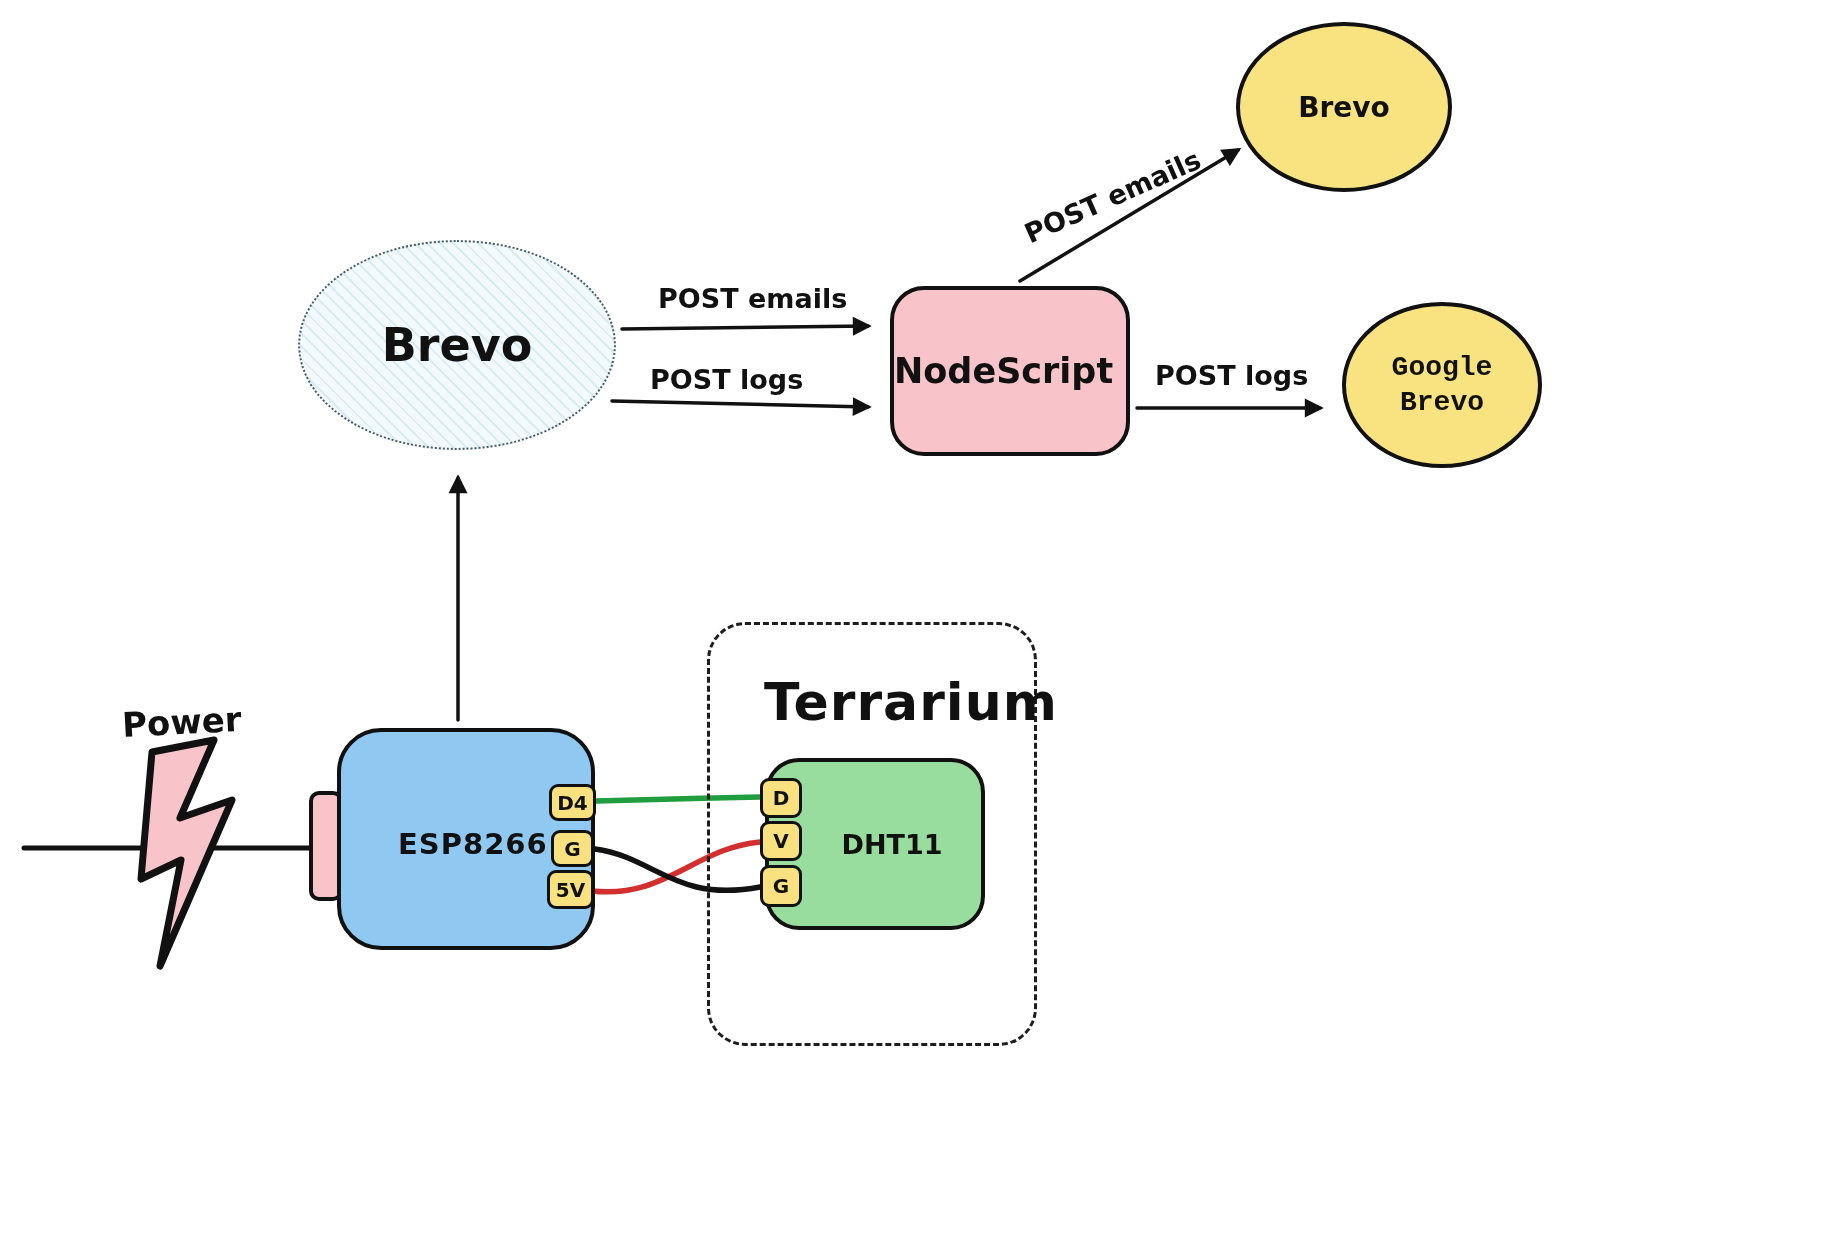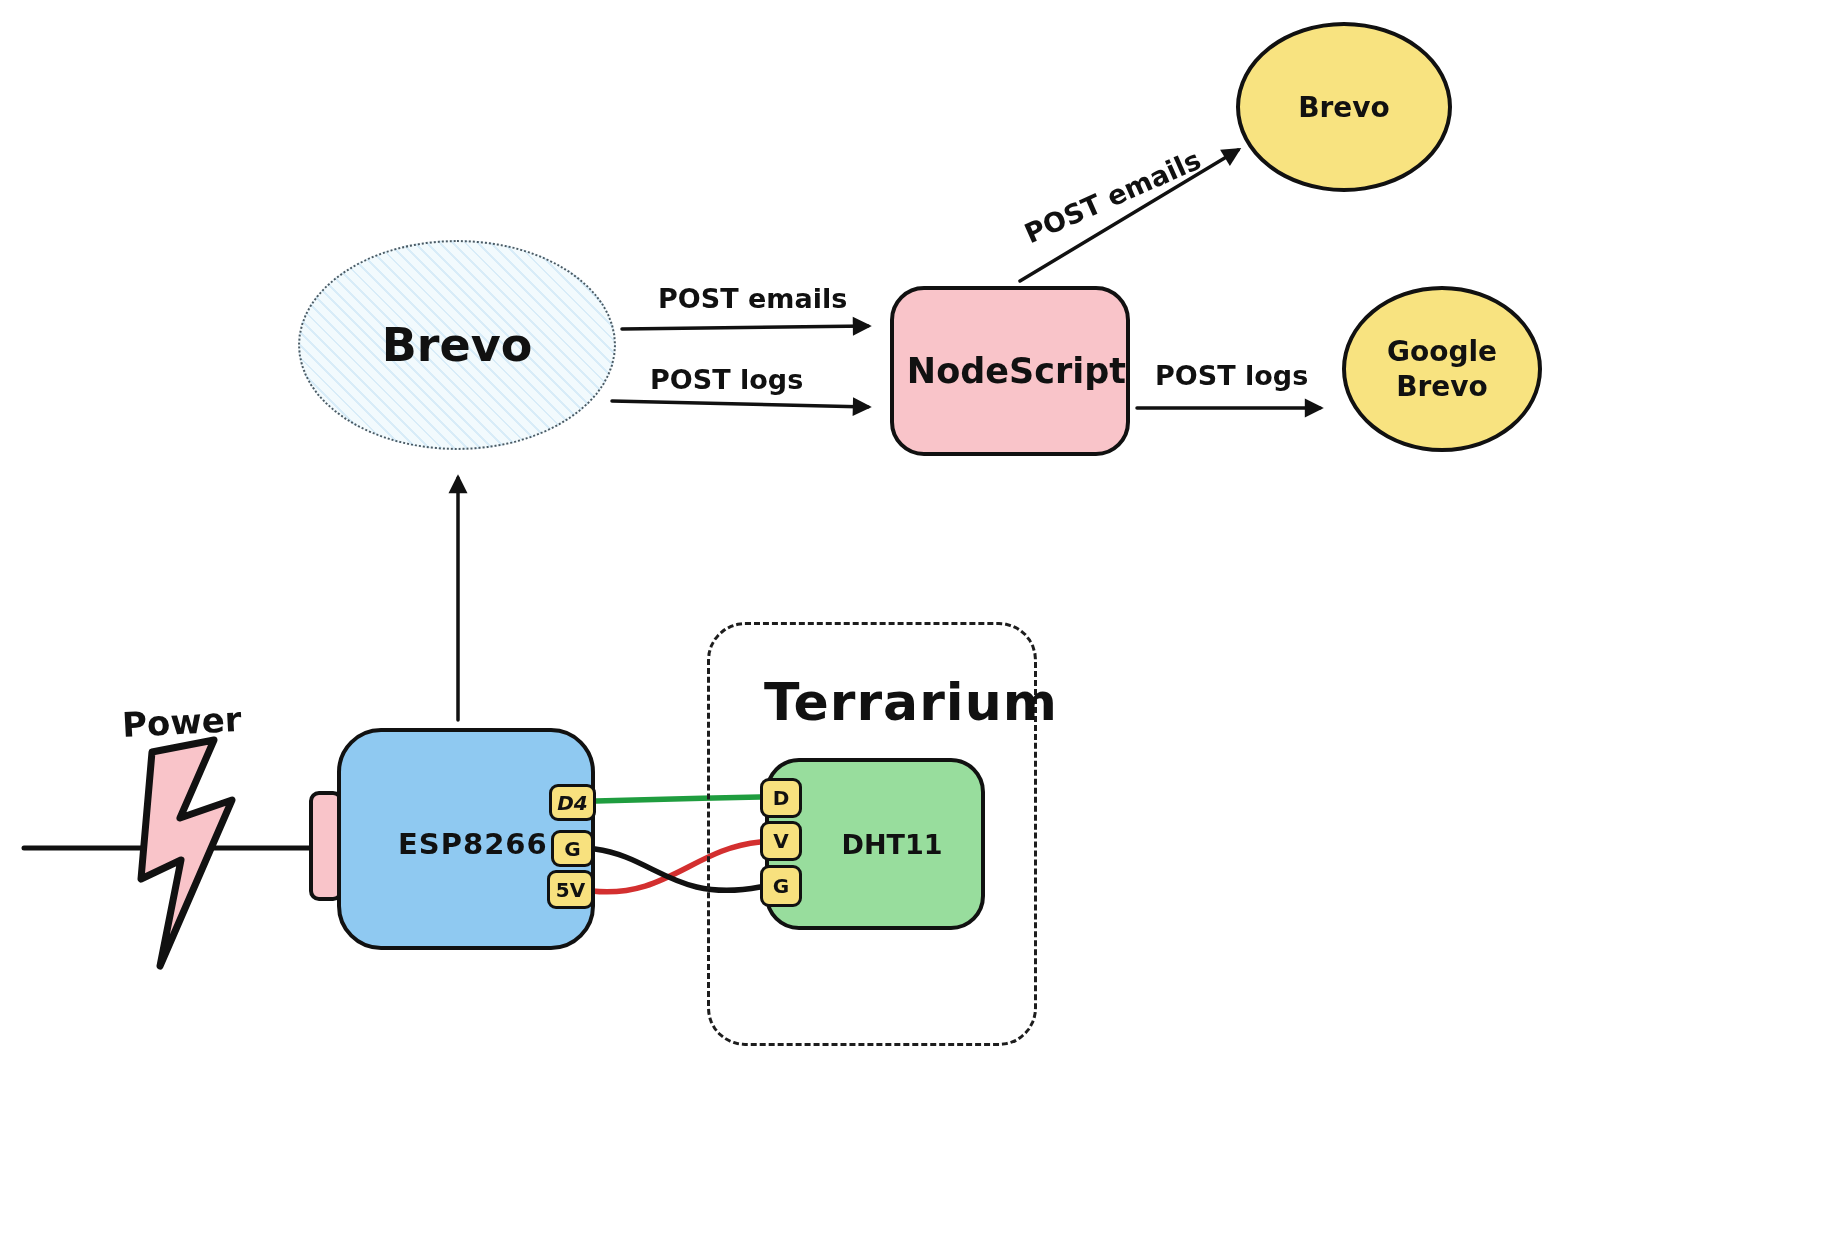--- a/index.html
+++ b/index.html
@@ -33,33 +33,33 @@
     background: repeating-linear-gradient(45deg, #d8ecf8 0px, #d8ecf8 2px, #f2fafd 2px, #f2fafd 9px);
     display: flex; align-items: center; justify-content: center;
     font-size: 46px; font-weight: bold;
   }
 
   .nodescript {
     position: absolute; left: 890px; top: 286px; width: 240px; height: 170px;
     border-radius: 34px;
     border: 4px solid var(--ink, #111);
     background: var(--node-fill, #f9c4c9);
-    display: flex; align-items: center; justify-content: flex-end;
+    display: flex; align-items: center; justify-content: flex-start;
     font-size: 35px; font-weight: bold;
   }
 
   .bubble {
     position: absolute; border-radius: 50%;
     border: 4px solid var(--ink, #111);
     background: var(--bubble-fill, #f8e380);
     display: flex; flex-direction: column; align-items: center; justify-content: center;
     font-size: 28px; font-weight: bold; text-align: center; line-height: 1.25;
   }
   .brevo  { left: 1236px; top: 22px;  width: 216px; height: 170px; }
-  .google { left: 1342px; top: 286px; width: 200px; height: 166px; }
+  .google { left: 1342px; top: 302px; width: 200px; height: 166px; font-family: Liberation Mono, monospace; }
 
   .connector {
     position: absolute; left: 309px; top: 791px; width: 34px; height: 110px;
     border-radius: 10px;
     border: 4px solid var(--ink, #111);
     background: var(--node-fill, #f9c4c9);
   }
 
   .esp {
     position: absolute; left: 337px; top: 728px; width: 258px; height: 222px;
@@ -73,21 +73,21 @@
   }
 
   .pin {
     position: absolute;
     border-radius: 9px;
     border: 3px solid var(--ink, #111);
     background: var(--pin-fill, #f8e17e);
     display: flex; align-items: center; justify-content: center;
     font-size: 20px; font-weight: bold;
   }
-  .pin-d4  { left: 549px; top: 784px; width: 47px; height: 37px; font-style: italic; }
+  .pin-d4  { left: 549px; top: 784px; width: 47px; height: 37px; }
   .pin-ge  { left: 551px; top: 830px; width: 43px; height: 37px; }
   .pin-5v  { left: 547px; top: 870px; width: 47px; height: 39px; }
   .pin-d   { left: 760px; top: 778px; width: 42px; height: 40px; }
   .pin-v   { left: 760px; top: 821px; width: 42px; height: 40px; }
   .pin-gd  { left: 760px; top: 865px; width: 42px; height: 42px; }
 
   .terrarium {
     position: absolute; left: 707px; top: 622px; width: 330px; height: 424px;
     border: 3px dashed #1d1d1d;
     border-radius: 38px;

